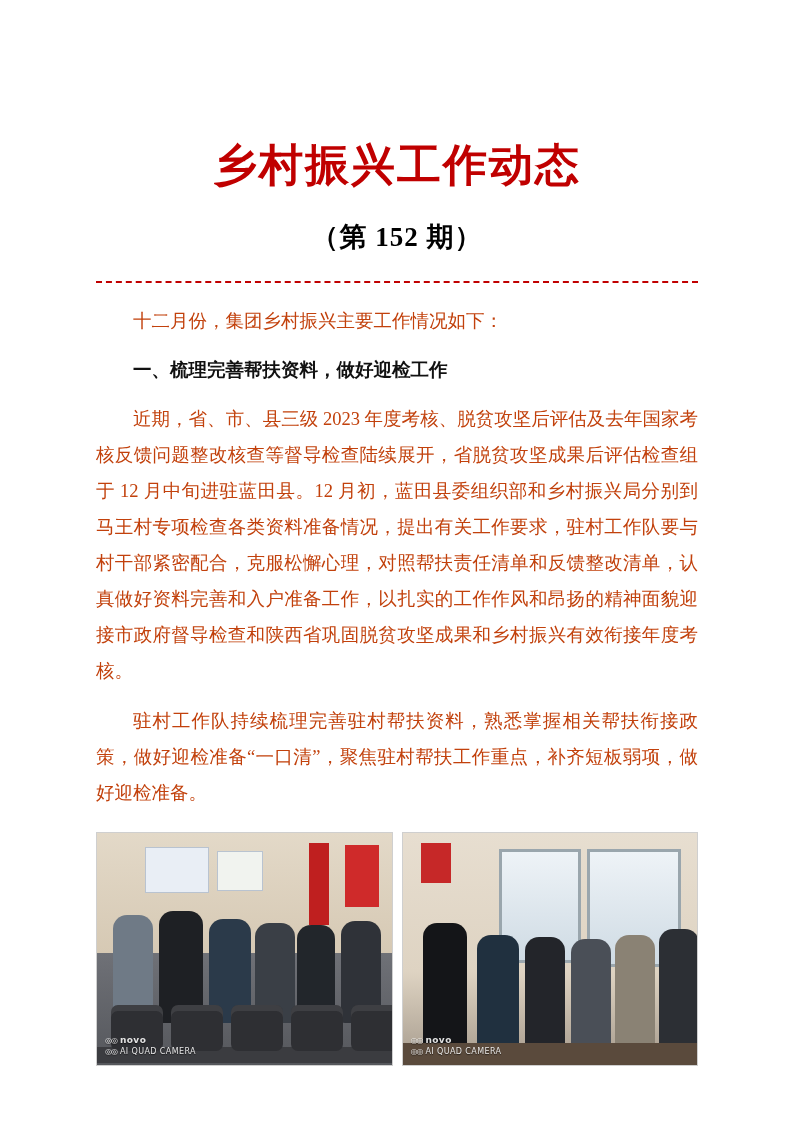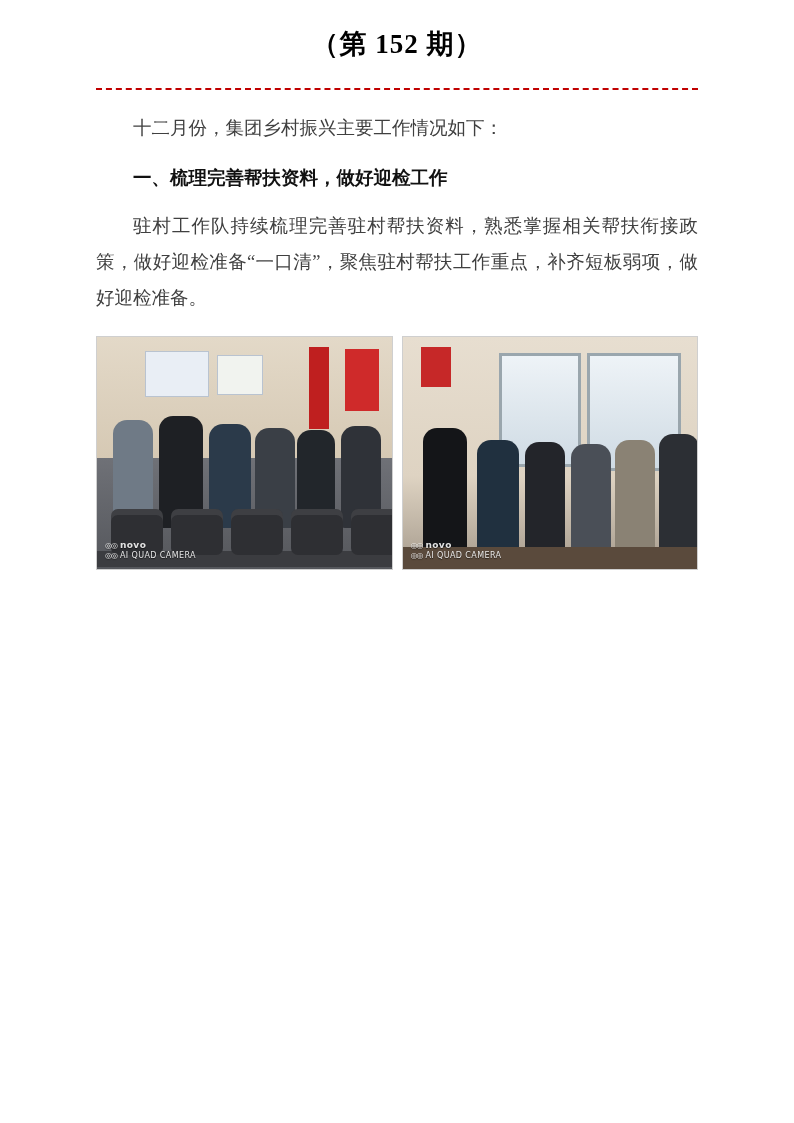--- a/index.html
+++ b/index.html
@@ -42,21 +42,21 @@
     letter-spacing: 1px;
   }
   .red-rule {
     margin-top: 26px;
     border: 0;
     border-top: 2px dashed #c00000;
     height: 0;
   }
   .body-text {
     margin: 0;
-    color: #404040;
+    color: #c2410c;
     font-size: 18.5px;
     line-height: 1.95;
     text-align: justify;
     text-justify: inter-ideograph;
   }
   .para {
     text-indent: 2em;
     margin-top: 14px;
   }
   .para.first {
@@ -147,29 +147,31 @@
     display: inline-block;
     margin-right: 3px;
     letter-spacing: -1px;
   }
 </style>
 </head>
 <body>
 
 <div class="page">
 
+  <h1 class="doc-title">乡村振兴工作动态</h1>
 
   <div class="doc-issue">（第 152 期）</div>
 
   <hr class="red-rule">
 
   <p class="body-text para first">十二月份，集团乡村振兴主要工作情况如下：</p>
 
   <p class="section-heading">一、梳理完善帮扶资料，做好迎检工作</p>
 
+  <p class="body-text para">近期，省、市、县三级 2023 年度考核、脱贫攻坚后评估及去年国家考核反馈问题整改核查等督导检查陆续展开，省脱贫攻坚成果后评估检查组于 12 月中旬进驻蓝田县。12 月初，蓝田县委组织部和乡村振兴局分别到马王村专项检查各类资料准备情况，提出有关工作要求，驻村工作队要与村干部紧密配合，克服松懈心理，对照帮扶责任清单和反馈整改清单，认真做好资料完善和入户准备工作，以扎实的工作作风和昂扬的精神面貌迎接市政府督导检查和陕西省巩固脱贫攻坚成果和乡村振兴有效衔接年度考核。</p>
 
   <p class="body-text para">驻村工作队持续梳理完善驻村帮扶资料，熟悉掌握相关帮扶衔接政策，做好迎检准备“一口清”，聚焦驻村帮扶工作重点，补齐短板弱项，做好迎检准备。</p>
 
   <div class="photo-row">
 
     <div class="photo photo-left">
       <div class="ph-wall"></div>
       <div class="ph-floor"></div>
 
       <div class="ph-poster" style="left:48px; top:14px; width:62px; height:44px;"></div>

